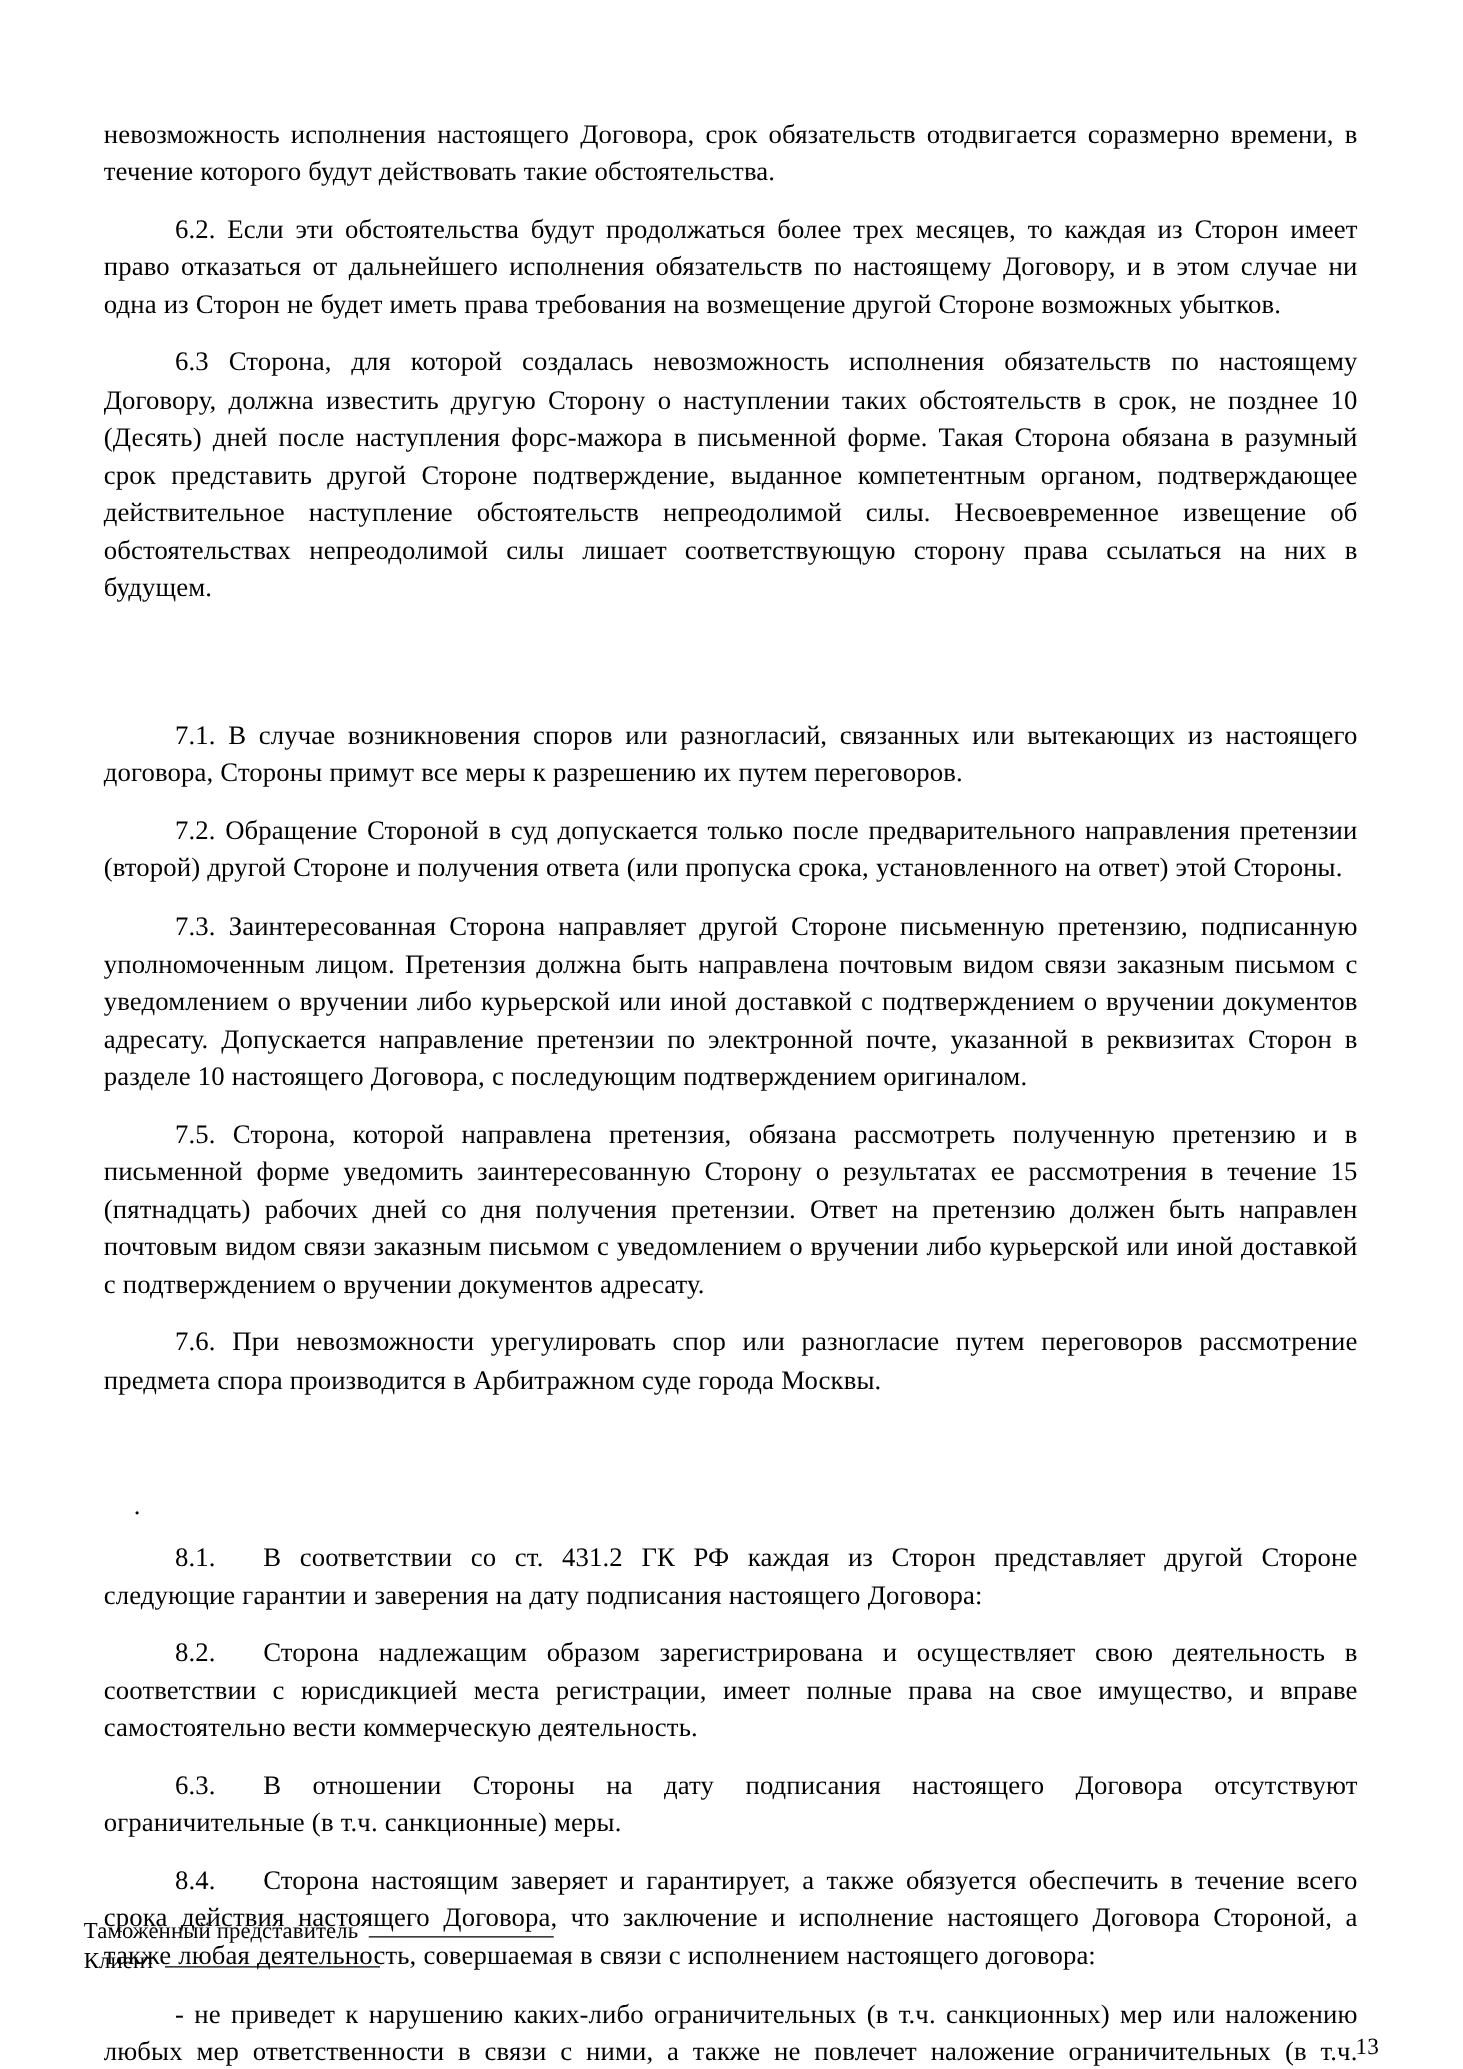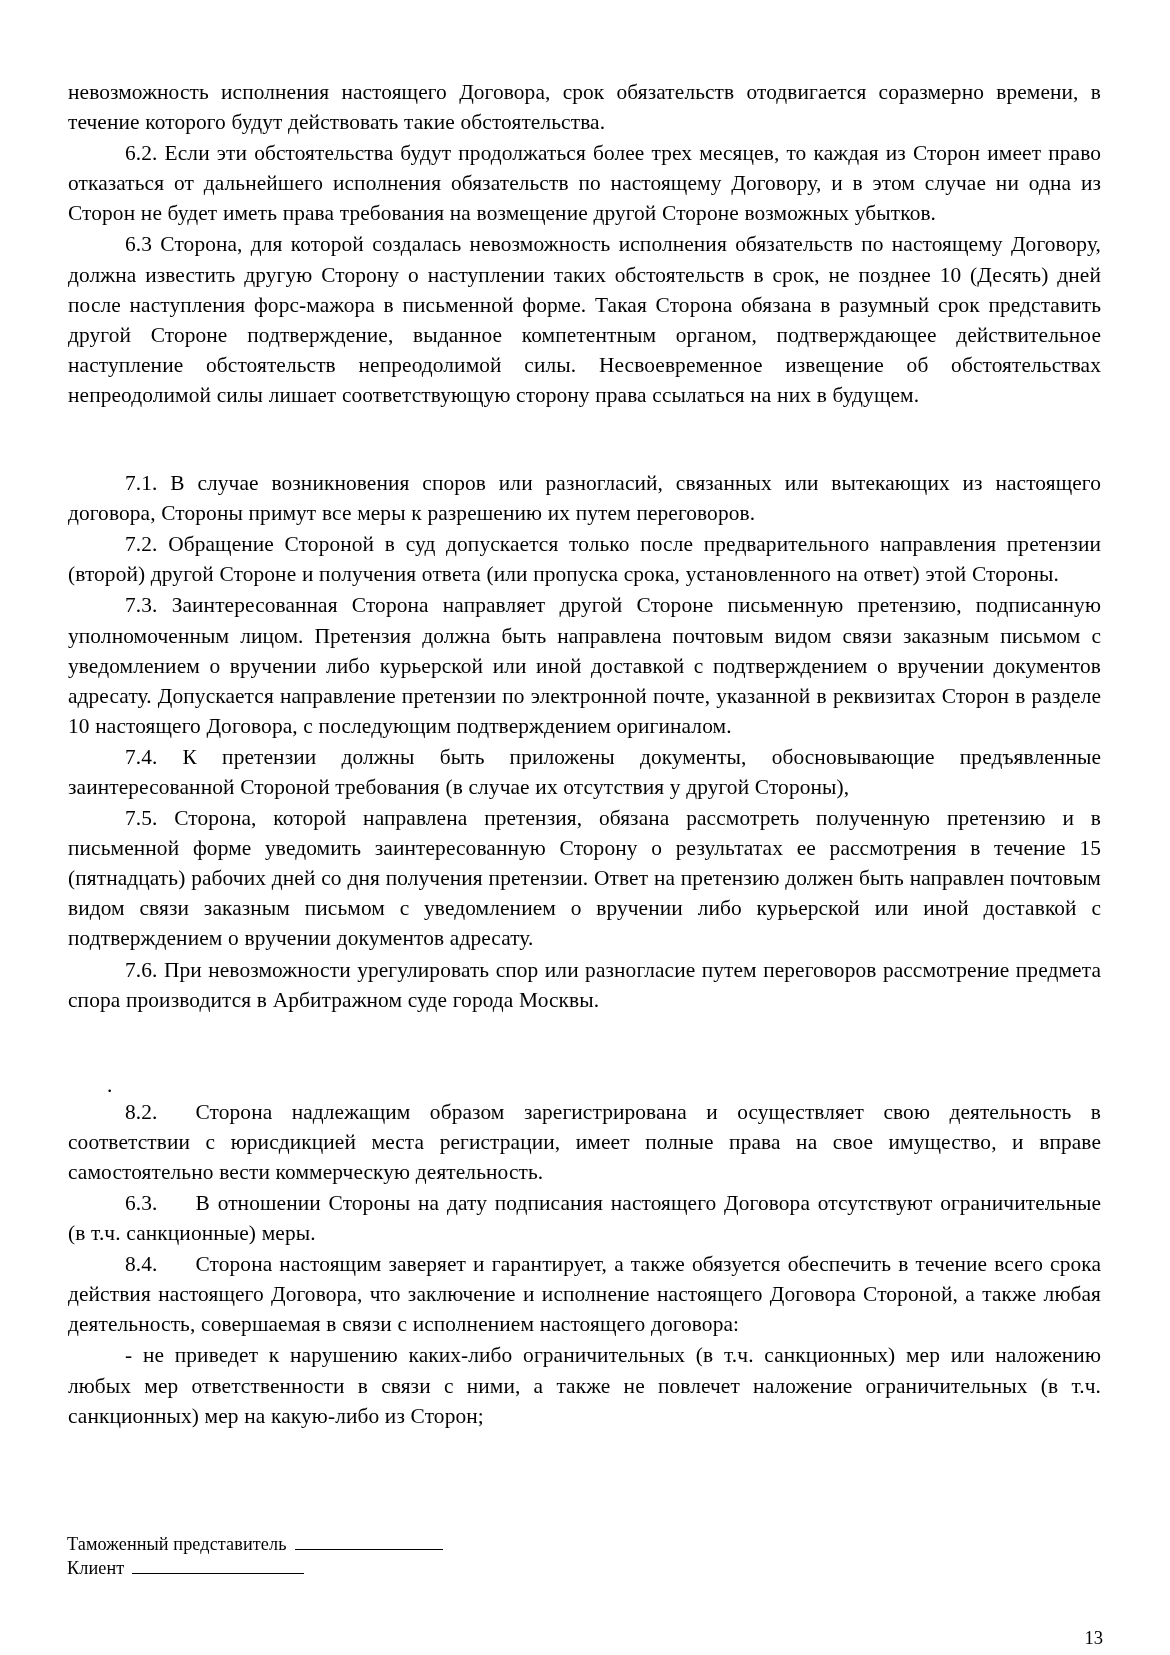--- a/index.html
+++ b/index.html
@@ -20,21 +20,21 @@
     overflow: hidden;
     box-sizing: border-box;
   }
   .content {
     position: absolute;
     left: 67px;
     top: 76px;
     width: 1035px;
   }
   p.para {
-    margin: 1px;
+    margin: 16px;
     font-size: 21.4px;
     line-height: 30.1px;
     text-align: justify;
     text-justify: inter-word;
     letter-spacing: 0.1px;
     word-spacing: 0.2px;
     hyphens: none;
   }
   p.para.indent {
     text-indent: 57px;
@@ -125,33 +125,33 @@
 
 
     <div class="spacer-2"></div>
 
     <p class="para indent">7.1. В случае возникновения споров или разногласий, связанных или вытекающих из настоящего договора, Стороны примут все меры к разрешению их путем переговоров.</p>
 
     <p class="para indent">7.2. Обращение Стороной в суд допускается только после предварительного направления претензии (второй) другой Стороне и получения ответа (или пропуска срока, установленного на ответ) этой Стороны.</p>
 
     <p class="para indent">7.3. Заинтересованная Сторона направляет другой Стороне письменную претензию, подписанную уполномоченным лицом. Претензия должна быть направлена почтовым видом связи заказным письмом с уведомлением о вручении либо курьерской или иной доставкой с подтверждением о вручении документов адресату. Допускается направление претензии по электронной почте, указанной в реквизитах Сторон в разделе 10 настоящего Договора, с последующим подтверждением оригиналом.</p>
 
-    <p class="para indent">7.4. К претензии должны быть приложены документы, обосновывающие предъявленные заинтересованной Стороной требования (в случае их отсутствия у другой Стороны),</p>
 
     <p class="para indent">7.5. Сторона, которой направлена претензия, обязана рассмотреть полученную претензию и в письменной форме уведомить заинтересованную Сторону о результатах ее рассмотрения в течение 15 (пятнадцать) рабочих дней со дня получения претензии. Ответ на претензию должен быть направлен почтовым видом связи заказным письмом с уведомлением о вручении либо курьерской или иной доставкой с подтверждением о вручении документов адресату.</p>
 
     <p class="para indent">7.6. При невозможности урегулировать спор или разногласие путем переговоров рассмотрение предмета спора производится в Арбитражном суде города Москвы.</p>
 
     <div class="spacer-3"></div>
 
 
     <div class="spacer-4"></div>
 
     <p class="stray-dot">.</p>
 
+    <p class="para tabnum"><span>8.1.</span><span class="tabgap"></span><span>В соответствии со ст. 431.2 ГК РФ каждая из Сторон представляет другой Стороне следующие гарантии и заверения на дату подписания настоящего Договора:</span></p>
 
     <p class="para tabnum"><span>8.2.</span><span class="tabgap"></span><span>Сторона надлежащим образом зарегистрирована и осуществляет свою деятельность в соответствии с юрисдикцией места регистрации, имеет полные права на свое имущество, и вправе самостоятельно вести коммерческую деятельность.</span></p>
 
     <p class="para tabnum"><span>6.3.</span><span class="tabgap"></span><span>В отношении Стороны на дату подписания настоящего Договора отсутствуют ограничительные (в т.ч. санкционные) меры.</span></p>
 
     <p class="para tabnum"><span>8.4.</span><span class="tabgap"></span><span>Сторона настоящим заверяет и гарантирует, а также обязуется обеспечить в течение всего срока действия настоящего Договора, что заключение и исполнение настоящего Договора Стороной, а также любая деятельность, совершаемая в связи с исполнением настоящего договора:</span></p>
 
     <p class="para indent">- не приведет к нарушению каких-либо ограничительных (в т.ч. санкционных) мер или наложению любых мер ответственности в связи с ними, а также не повлечет наложение ограничительных (в т.ч. санкционных) мер на какую-либо из Сторон;</p>
 
   </div>

